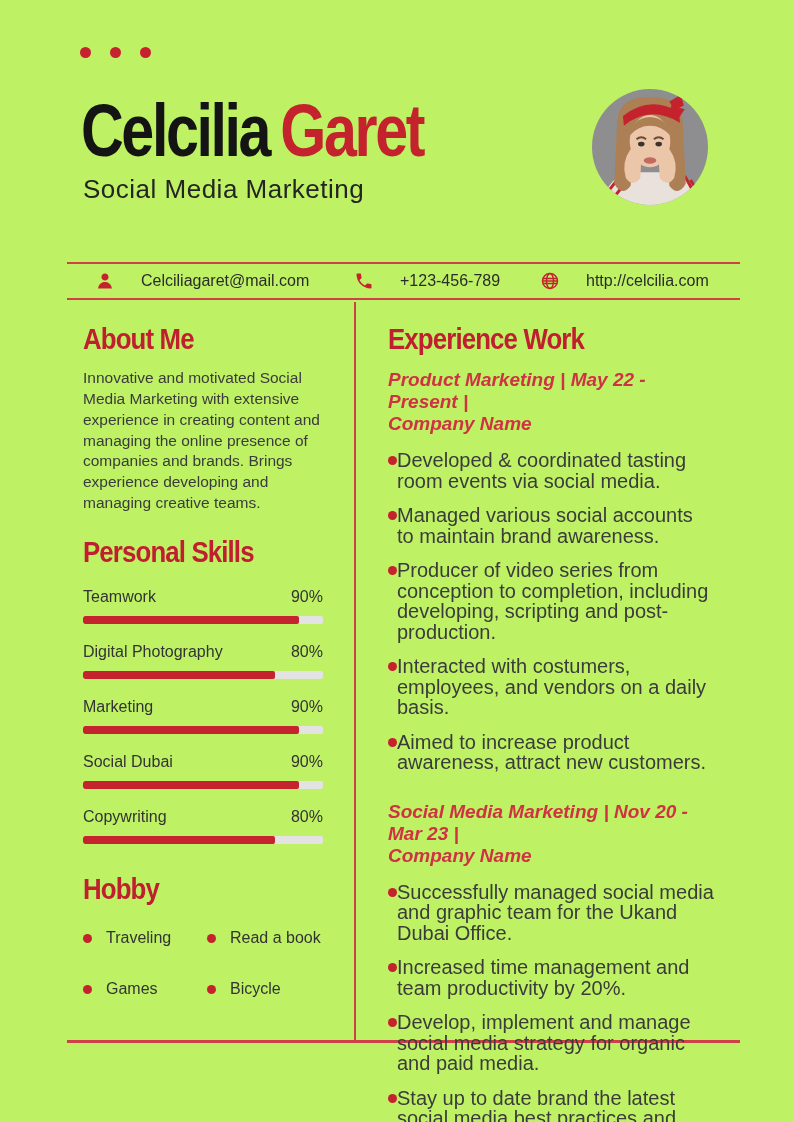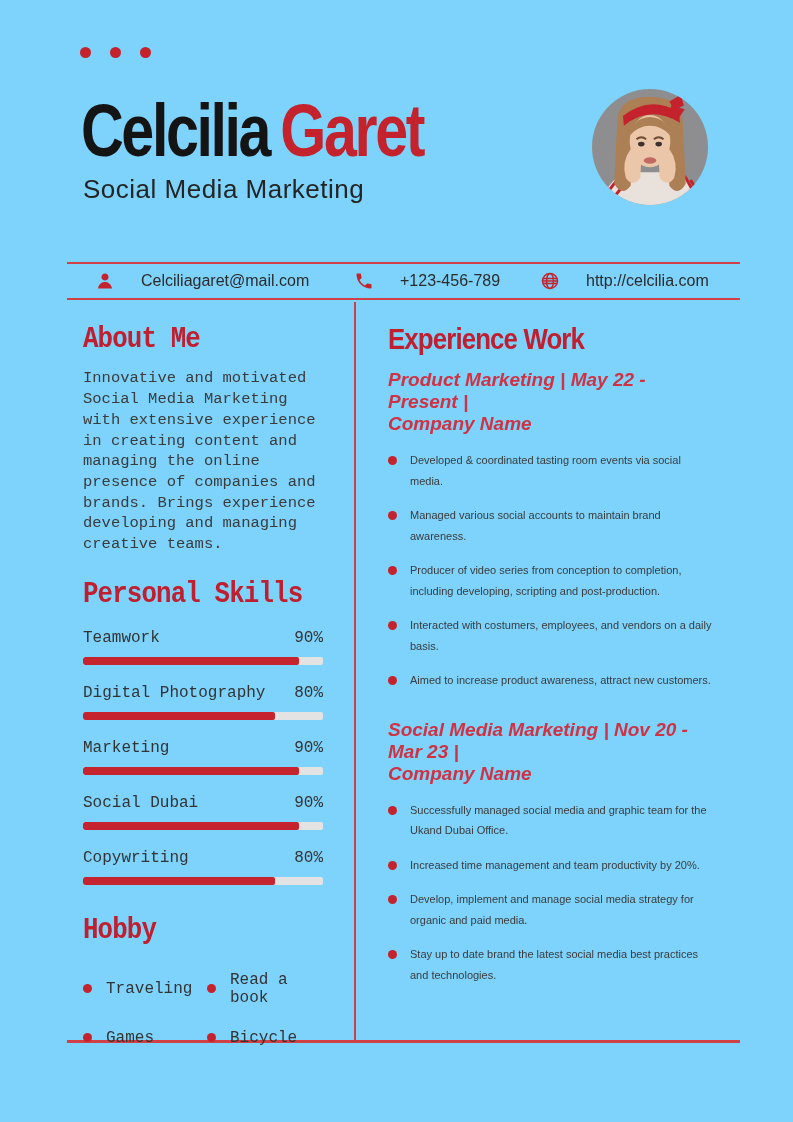--- a/index.html
+++ b/index.html
@@ -1,21 +1,21 @@
 <!DOCTYPE html>
 <html><head>
 <meta charset="utf-8">
 <style>
   * { margin: 0; padding: 0; box-sizing: border-box; }
   html, body { background: #ffffff; }
   .page {
     position: relative;
     width: 793px;
     height: 1122px;
-    background: #7dd3fc;
+    background: #bef264;
     font-family: "Liberation Sans", sans-serif;
     color: #3b3b3b;
     overflow: hidden;
     margin: 0 auto;
   }
 
   
   .dots { position: absolute; left: 80px; top: 47px; display: flex; gap: 19px; }
   .dots span { width: 11px; height: 11px; border-radius: 50%; background: #c4232e; display: block; }
 
@@ -46,21 +46,21 @@
   .ci-email { left: 28px; }
   .ci-phone { left: 287px; }
   .ci-web   { left: 473px; }
   .cicon { width: 20px; height: 20px; flex: 0 0 auto; }
 
   
   .main {
     position: absolute; left: 67px; top: 302px; width: 673px; height: 741px;
     display: flex; border-bottom: 3px solid #cf4047;
   }
-  .col-left  { width: 289px; border-right: 2px solid #cf4047; padding: 0 31px 0 16px; font-family: Liberation Mono, monospace; }
+  .col-left  { width: 289px; border-right: 2px solid #cf4047; padding: 0 31px 0 16px; }
   .col-right { flex: 1; padding: 0 26px 0 32px; }
 
   .section-title {
     display: inline-block;
     font-size: 30px; font-weight: 800; color: #bf1f2e;
     letter-spacing: -1px; line-height: 1.08;
     transform: scaleX(0.86); transform-origin: left top;
     white-space: nowrap;
   }
   .mt-about { margin-top: 21px; }
@@ -72,29 +72,29 @@
 
   
   .skill { margin-top: 19px; }
   .skill-row { display: flex; justify-content: space-between; align-items: baseline; font-size: 16px; color: #333; }
   .skill-track { margin-top: 10px; height: 8px; background: #e3e3e3; border-radius: 2px; overflow: hidden; }
   .skill-fill { height: 100%; background: #c5242e; border-radius: 2px; }
 
   
   .hobby-grid {
     margin-top: 24px; display: grid; grid-template-columns: 124px 1fr;
-    row-gap: 22px; font-size: 16px; color: #333;
+    row-gap: 33px; font-size: 16px; color: #333;
   }
   .hobby-item { display: flex; align-items: center; gap: 14px; }
   .rdot { width: 9px; height: 9px; border-radius: 50%; background: #c4232e; flex: 0 0 auto; }
 
   
   .job-title { margin-top: 14px; font-size: 19px; line-height: 22px; font-style: italic; font-weight: 600; color: #cf3242; }
   .bullets { list-style: none; margin-top: 15px; }
-  .bullets li { display: flex; gap: 13px; margin-bottom: 14px; font-size: 11px; line-height: 20.5px; color: #3b3b3b; }
+  .bullets li { display: flex; margin-bottom: 14px; font-size: 20px; line-height: 20.5px; color: #3b3b3b; }
   .bullets .rdot { margin-top: 6px; width: 9px; height: 9px; }
   .job2 { margin-top: 28px; }
 </style>
 </head>
 <body>
 
 <div class="page">
 
   <div class="dots">
     <span></span>

